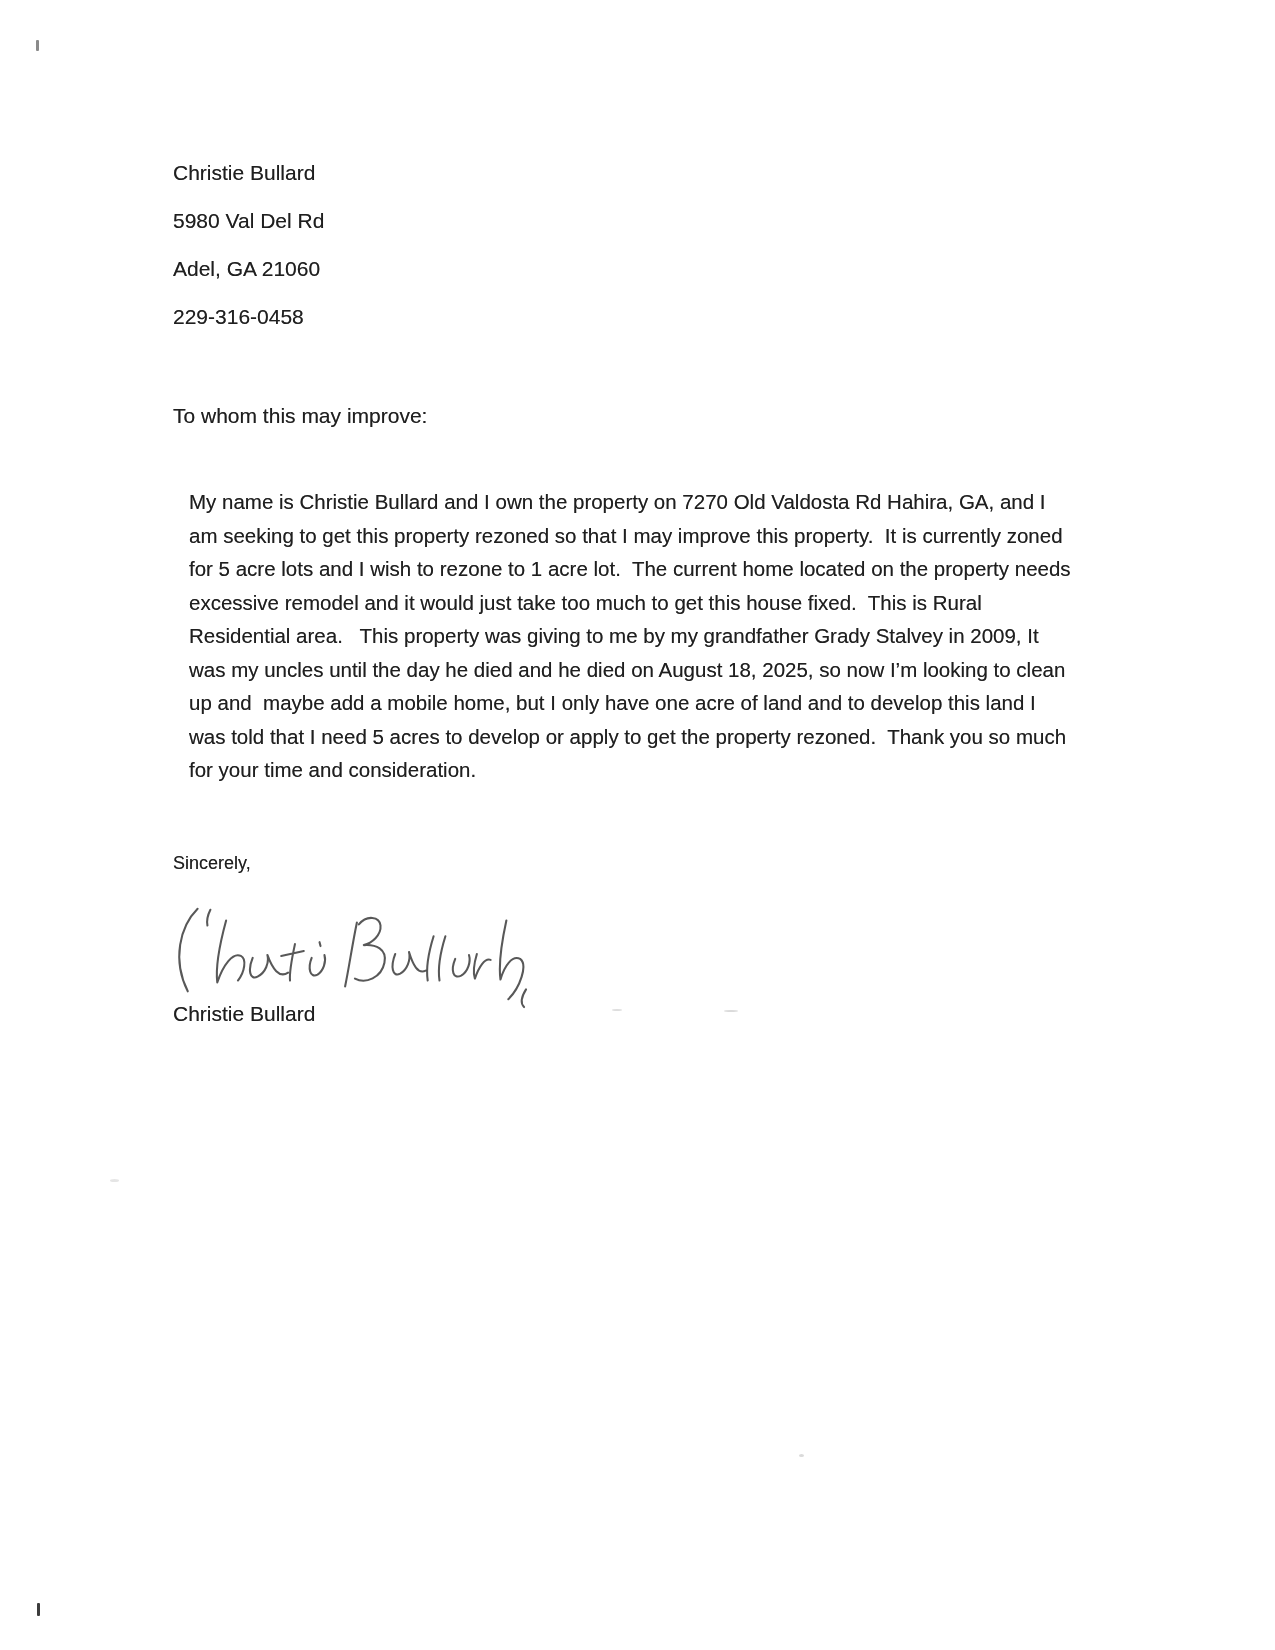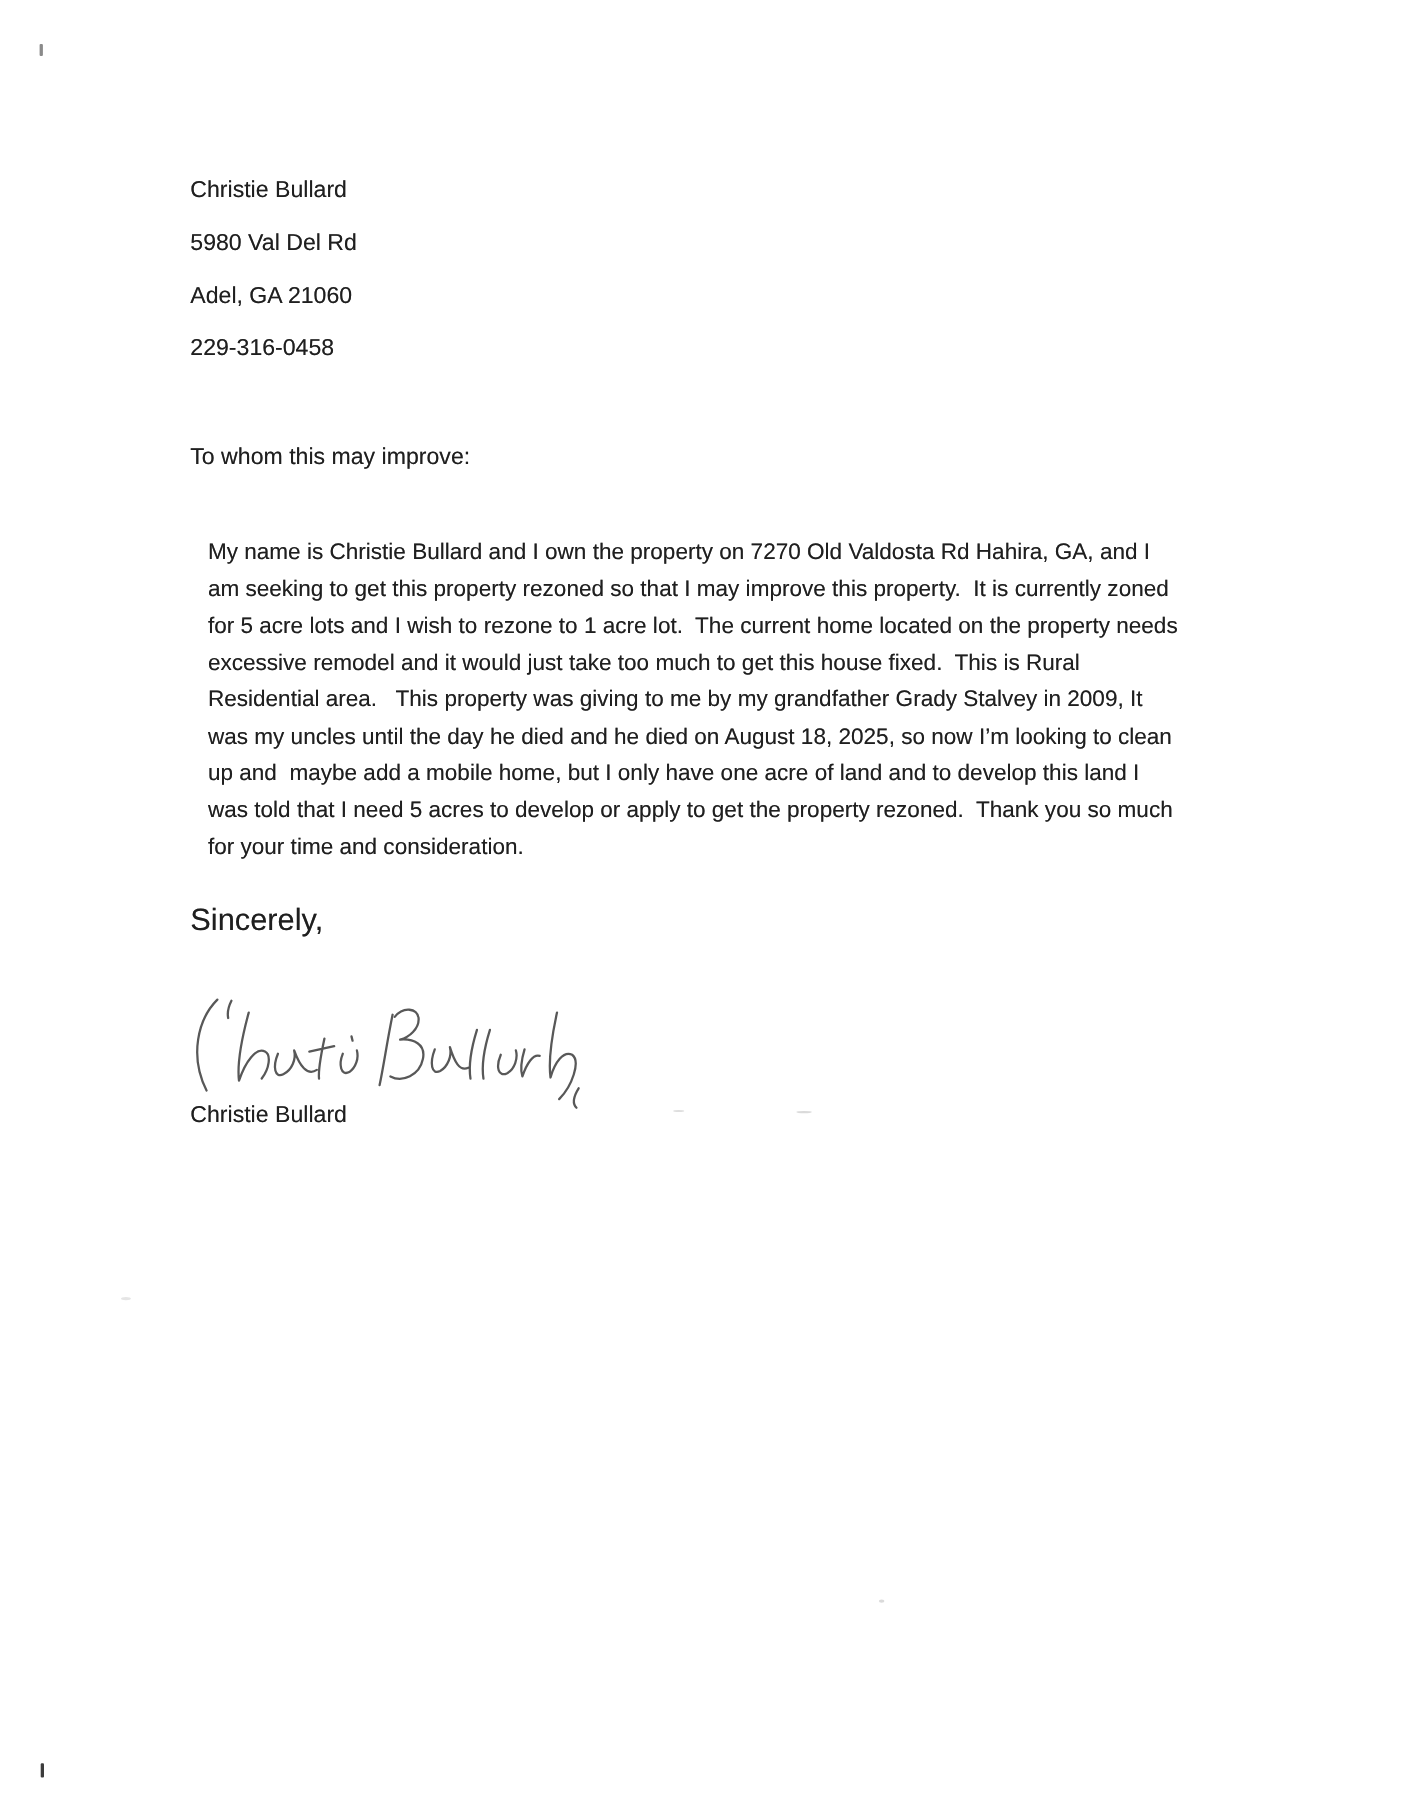--- a/index.html
+++ b/index.html
@@ -44,23 +44,23 @@
     top: 469px;
     width: 882px;
     margin: 16px;
     font-size: 20.5px;
     line-height: 33.5px;
     white-space: pre-wrap; 
   }
   .closing {
     position: absolute;
     left: 173px;
-    top: 822px;
+    top: 849px;
     margin: 0;
-    font-size: 28px;
+    font-size: 18px;
     line-height: 28px;
   }
   .signature {
     position: absolute;
     left: 162px;
     top: 893px;
     width: 378px;
     height: 118px;
   }
   .signature path {

